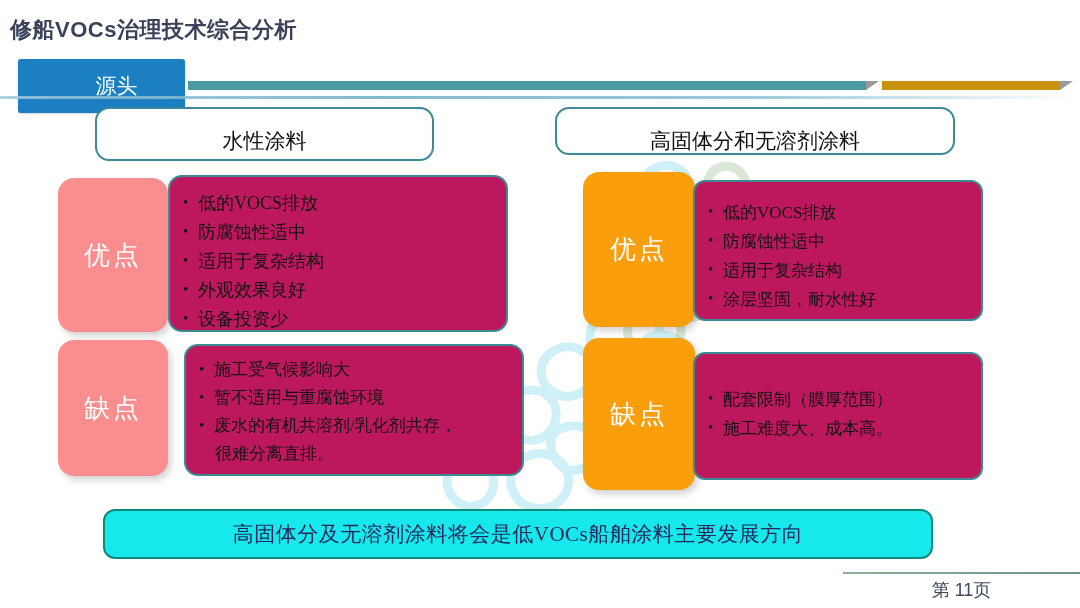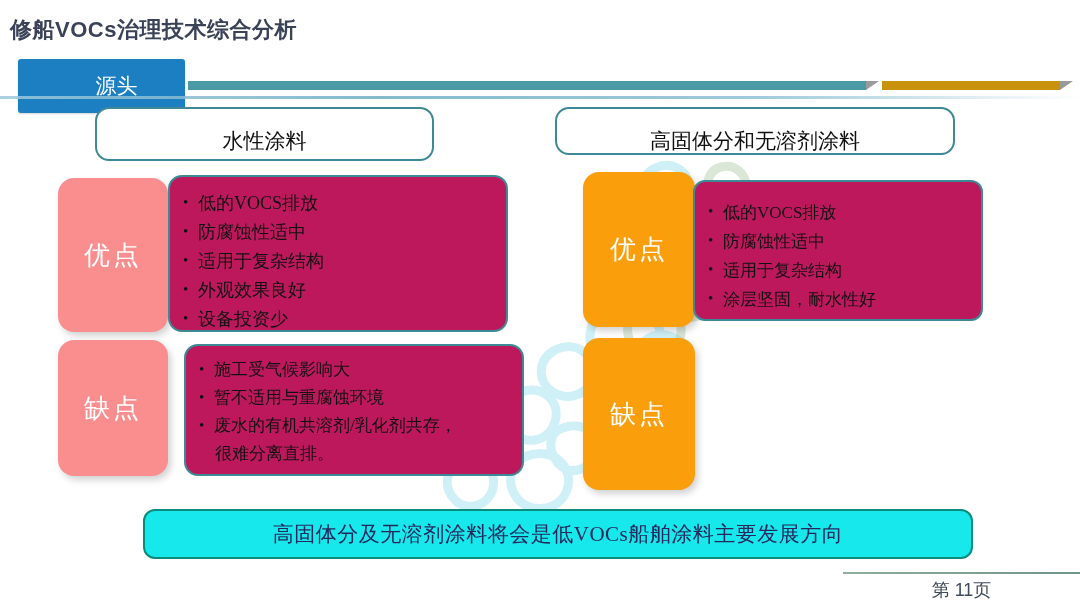--- a/index.html
+++ b/index.html
@@ -144,21 +144,20 @@
   .box-r2 ul { margin:31px 0 0 12px; }
   .box-r2 li { font-size:17px; line-height:29px; }
 
   
   .conc {
     position:absolute; left:103px; top:509px;
     width:830px; height:50px;
     background:#16e8ec;
     border:2px solid #0d8b7a;
     border-radius:12px;
-    margin-left:40px;
   }
   .conc span {
     position:absolute; left:0; right:0; top:50%;
     transform:translateY(-50%);
     text-align:center;
     font-family:"Liberation Serif", serif;
     font-size:21px; color:#26275c;
     letter-spacing:.5px; white-space:nowrap;
   }
 
@@ -256,20 +255,26 @@
       <li>低的VOCS排放</li>
       <li>防腐蚀性适中</li>
       <li>适用于复杂结构</li>
       <li>涂层坚固，耐水性好</li>
     </ul>
   </div>
 
   <div class="chip chip-orange chip-r2">
     <span>缺点</span>
   </div>
+  <div class="cbox r box-r2">
+    <ul>
+      <li>配套限制（膜厚范围）</li>
+      <li>施工难度大、成本高。</li>
+    </ul>
+  </div>
 
   <div class="conc">
     <span>高固体分及无溶剂涂料将会是低VOCs船舶涂料主要发展方向</span>
   </div>
 
   <div class="foot-rule"></div>
   <div class="foot-page">第 11页</div>
 
 </div>
 

